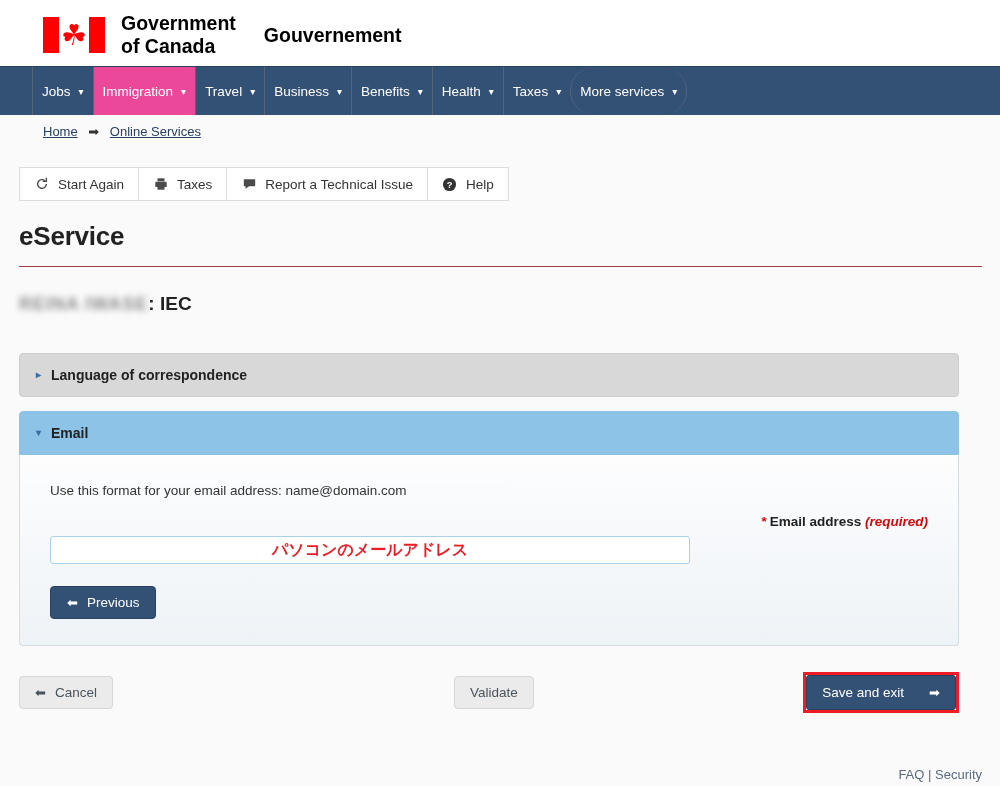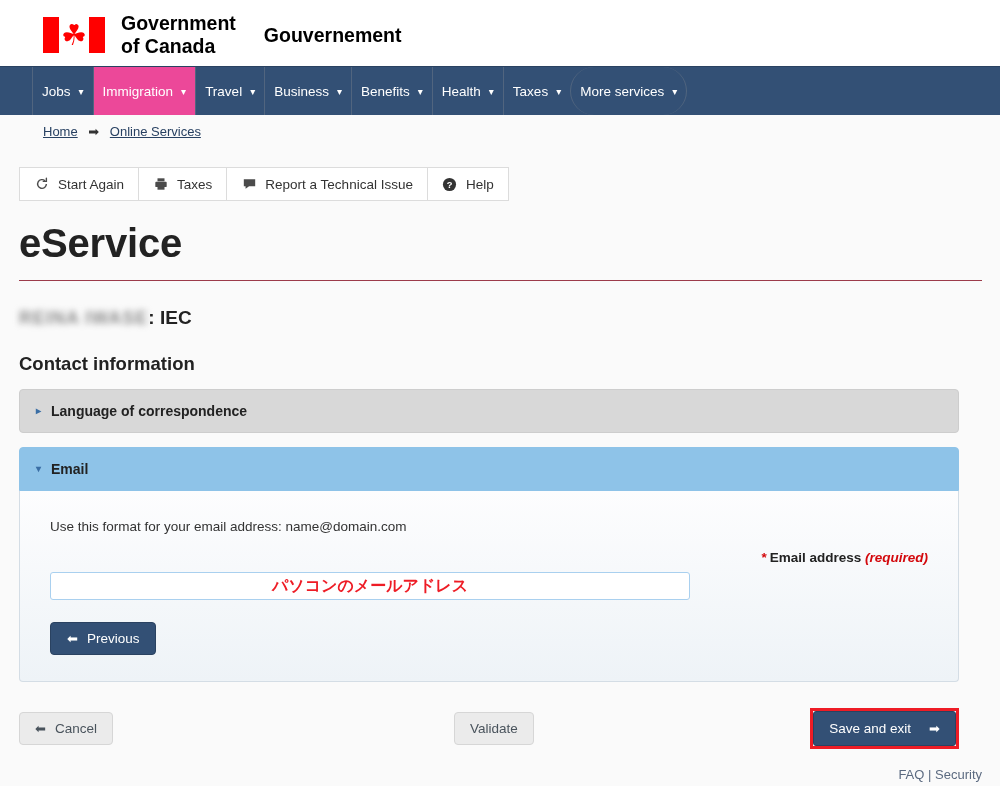--- a/index.html
+++ b/index.html
@@ -149,21 +149,21 @@
   .tb-icon {
     display: inline-flex;
     align-items: center;
     justify-content: center;
     width: 16px;
     height: 16px;
     color: #4b4b4b;
   }
 
   h1.page-title {
-    font-size: 40px;
+    font-size: 26px;
     font-weight: bold;
     color: #222;
     margin: 12px 0 0 0;
     padding-bottom: 14px;
     border-bottom: 1px solid #9c3b4a;
     letter-spacing: -0.2px;
   }
   .applicant-line {
     margin-top: 26px;
     font-size: 19px;
@@ -315,21 +315,21 @@
     line-height: 0;
   }
   .btn-save {
     background: #335075;
     border: 1px solid #2a4261;
     color: #ffffff;
     font-size: 13.5px;
     padding: 9px 15px;
     display: inline-flex;
     align-items: center;
-    gap: 18px;
+    gap: 25px;
     cursor: pointer;
     border-radius: 3px;
   }
   .footer-links {
     position: absolute;
     right: 18px;
     bottom: 4px;
     font-size: 13px;
     color: #5b6a80;
     text-align: right;
@@ -447,21 +447,20 @@
     </div>
 
     <h1 class="page-title">eService</h1>
 
     <div class="applicant-line">
       <span class="redacted">REINA IWASE</span>
       <span>: IEC</span>
     </div>
 
     <div class="section-head-row">
-      <h2 class="section-title">Contact information</h2>
     </div>
 
     <div class="acc">
       <div class="acc-header collapsed">
         <span class="acc-marker">▸</span>
         <span>Language of correspondence</span>
       </div>
     </div>
 
     <div class="acc">

